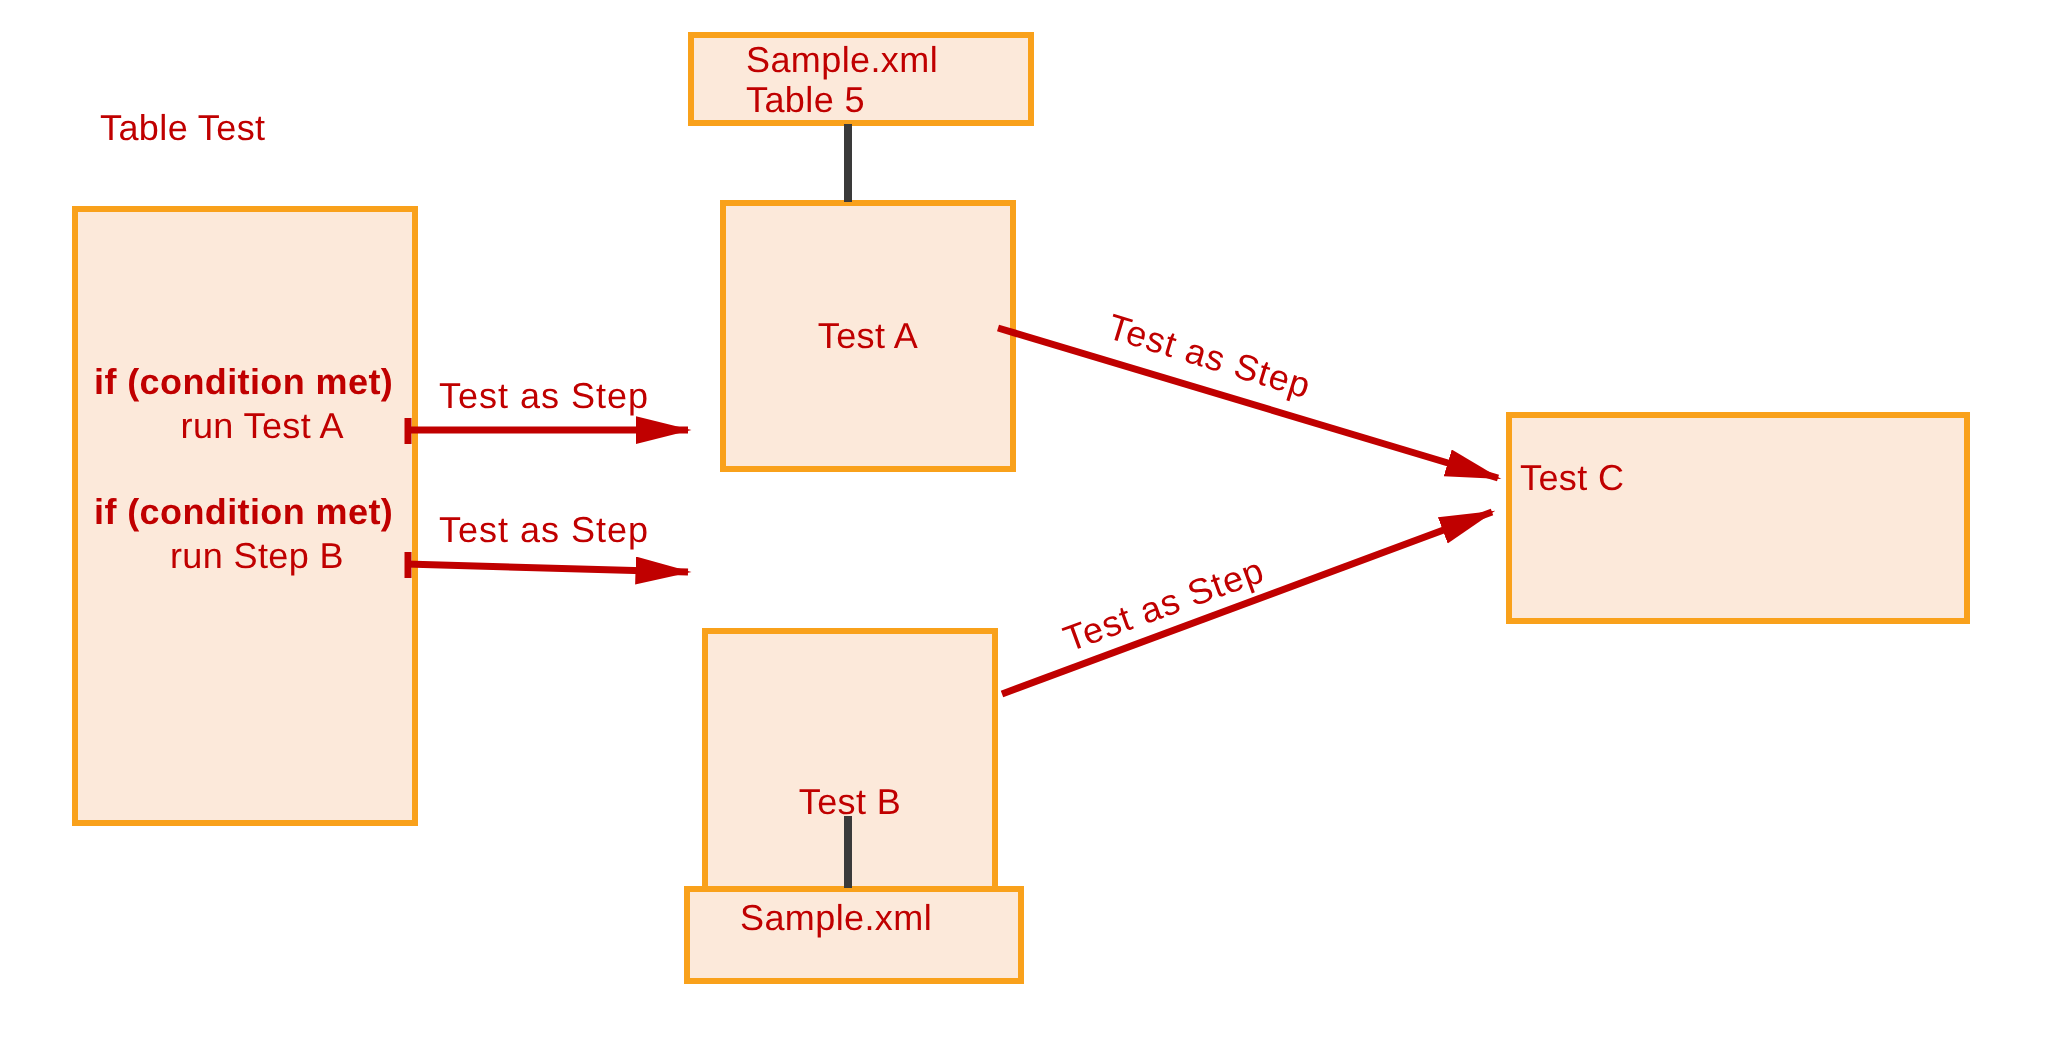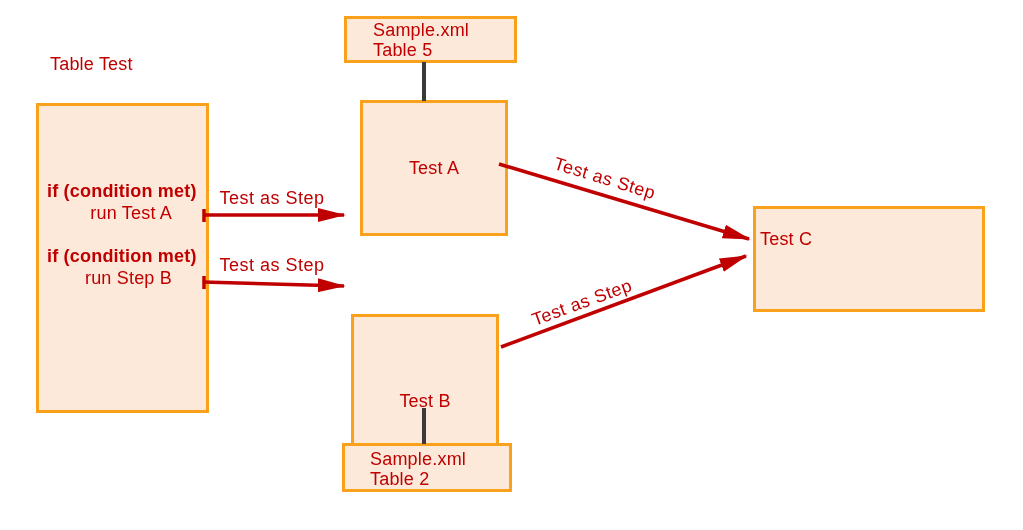--- a/index.html
+++ b/index.html
@@ -58,21 +58,20 @@
   <div class="box testa-box">
     <span>Test A</span>
   </div>
 
   <div class="box testb-box">
     <span>Test B</span>
   </div>
 
   <div class="box sample2-box">
     <div>Sample.xml</div>
-    <div>Table 2</div>
   </div>
 
   <div class="box testc-box">
     <div class="testc-line">Test C</div>
   </div>
 
   <svg class="overlay" width="1023" height="530">
     <defs>
       <marker id="ah" markerWidth="9" markerHeight="5" refX="7.5" refY="2" orient="auto">
         <path d="M0,0 L8,2 L0,4 Z"></path>

